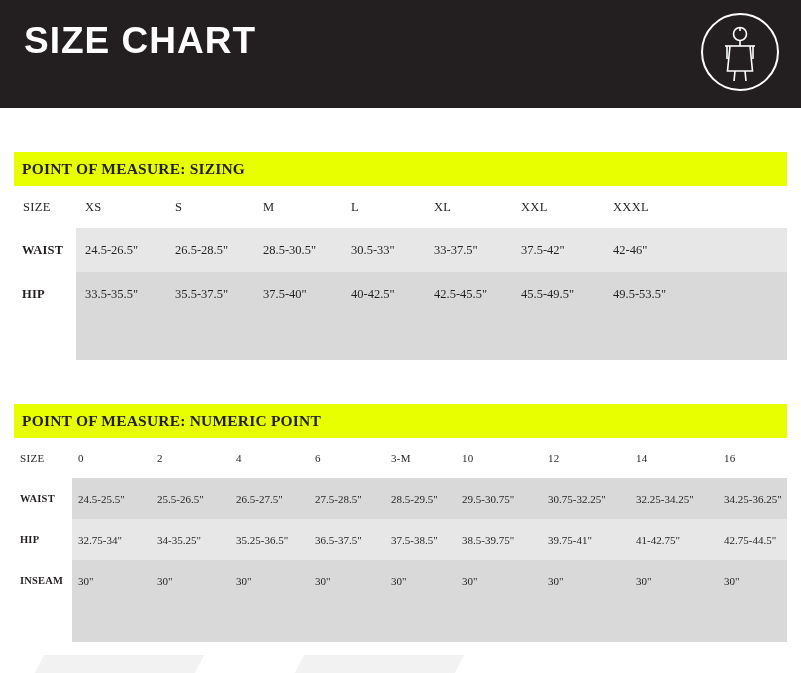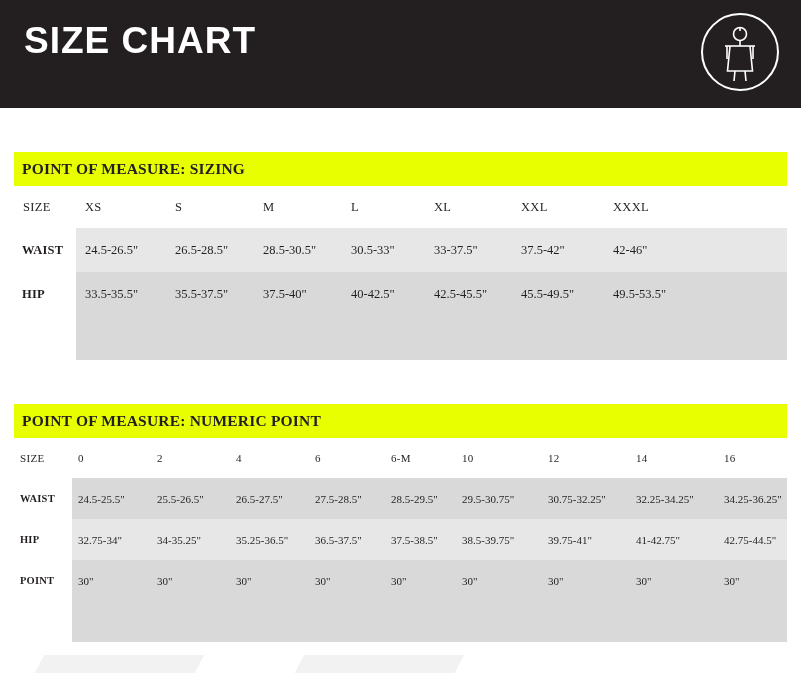--- a/index.html
+++ b/index.html
@@ -271,21 +271,21 @@
       <col style="width:88px">
         <col style="width:">
     </colgroup>
     <thead>
       <tr>
         <th>SIZE</th>
         <th>0</th>
         <th>2</th>
         <th>4</th>
         <th>6</th>
-        <th>6-M</th>
+        <th>3-M</th>
         <th>10</th>
         <th>12</th>
         <th>14</th>
         <th>16</th>
       </tr>
     </thead>
     <tbody>
       <tr>
         <td class="lbl">WAIST</td>
         <td class="val">24.5-25.5"</td>
@@ -304,21 +304,21 @@
         <td class="val">34-35.25"</td>
         <td class="val">35.25-36.5"</td>
         <td class="val">36.5-37.5"</td>
         <td class="val">37.5-38.5"</td>
         <td class="val">38.5-39.75"</td>
         <td class="val">39.75-41"</td>
         <td class="val">41-42.75"</td>
         <td class="val">42.75-44.5"</td>
       </tr>
       <tr>
-        <td class="lbl">POINT</td>
+        <td class="lbl">INSEAM</td>
         <td class="val">30"</td>
         <td class="val">30"</td>
         <td class="val">30"</td>
         <td class="val">30"</td>
         <td class="val">30"</td>
         <td class="val">30"</td>
         <td class="val">30"</td>
         <td class="val">30"</td>
         <td class="val">30"</td>
       </tr>

